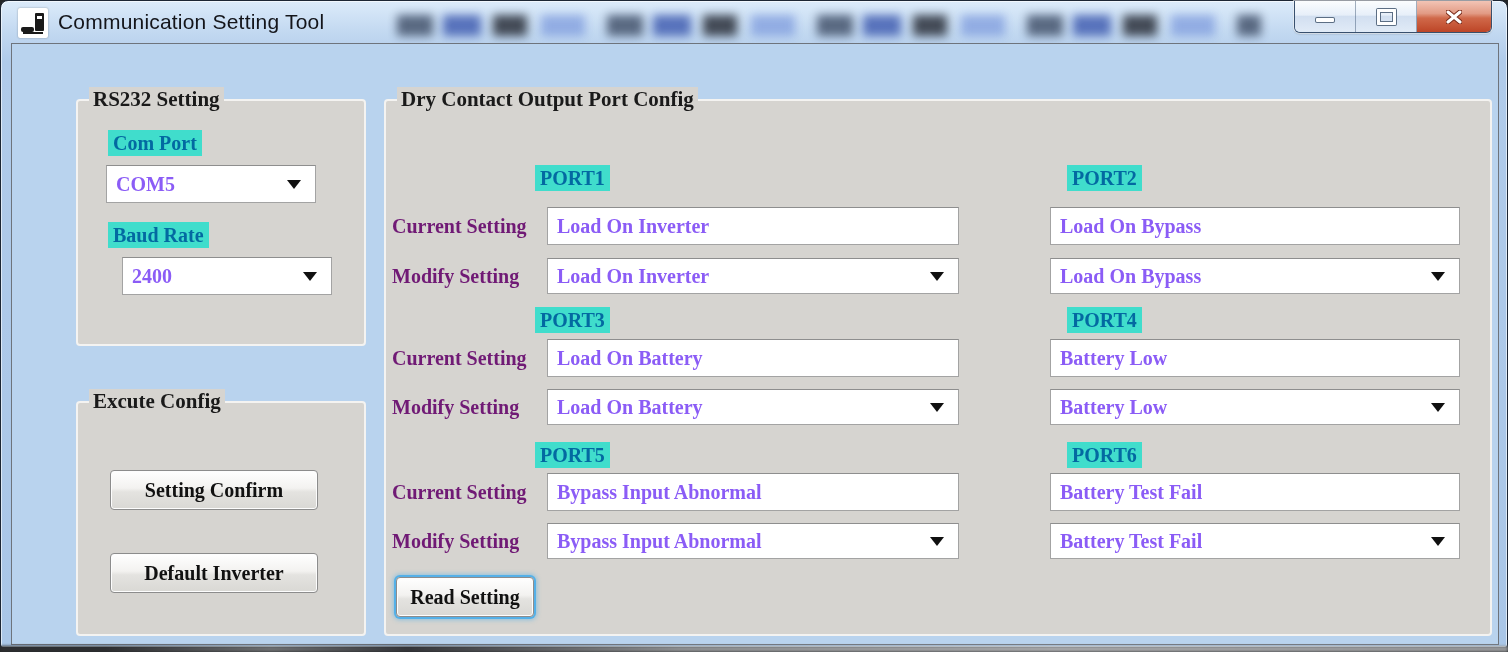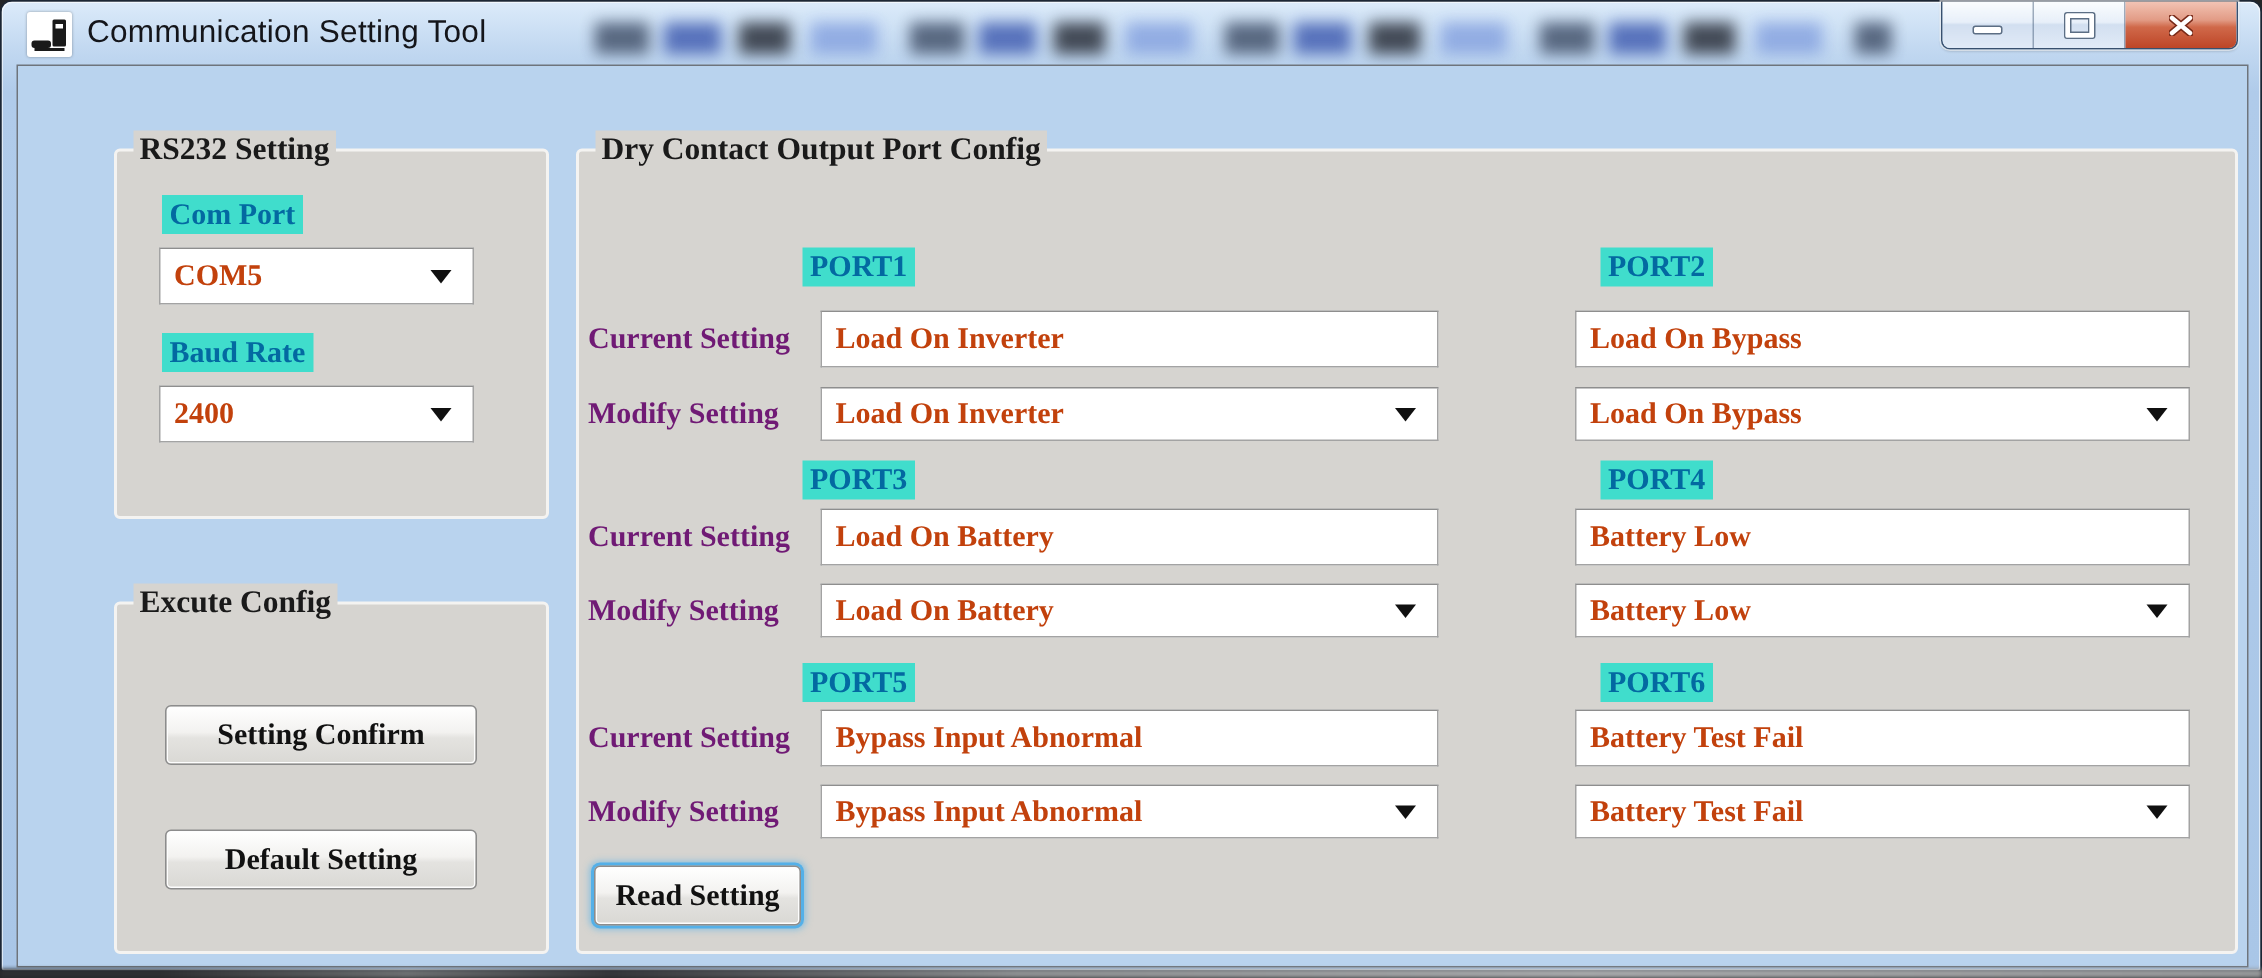--- a/index.html
+++ b/index.html
@@ -47,21 +47,21 @@
             background:#b9d3ee; border:1px solid #6e747c; }
 
   .group { position:absolute; background:#d6d4d0; border:2px solid #f4f3f1; border-radius:4px;font-weight:bold; }
   .legend { position:absolute; top:-14px; left:11px; background:#d6d4d0; padding:0 4px;
             font-family:"Liberation Serif", serif; font-size:21px; color:#1a1a1a; white-space:nowrap; }
 
   .chip { position:absolute; background:#40ddcc; color:#0369a1; padding:0 5px; height:26px;
           line-height:26px; font-family:"Liberation Serif", serif; font-size:20px; white-space:nowrap; }
 
   .field, .combo { position:absolute; background:#fff; border:1px solid #a3a3a3; border-top-color:#8e8e8e;
-          font-family:"Liberation Serif", serif; font-size:20px; color:#c2410c;
+          font-family:"Liberation Serif", serif; font-size:20px; color:#8b5cf6;
           padding-left:9px; display:flex; align-items:center; box-sizing:border-box; }
   .combo .arrow { position:absolute; right:14px; top:50%; margin-top:-4px; width:0; height:0;
           border-left:7px solid transparent; border-right:7px solid transparent;
           border-top:9px solid #101010; }
 
   .row-label { position:absolute; font-family:"Liberation Serif", serif; font-size:20px; color:#701a75;
           height:38px; line-height:38px; white-space:nowrap; }
 
   .btn { position:absolute; border:1px solid #8c8c8c; border-radius:4px;
          background:linear-gradient(180deg,#ffffff,#f3f2f0 45%,#e4e3e0 55%,#d9d8d4 100%);
@@ -106,30 +106,30 @@
   <div class="client">
 
     <div class="group" style="left:64px; top:55px; width:286px; height:243px;">
       <span class="legend">RS232 Setting</span>
       <span class="chip" style="left:30px; top:29px;">Com Port</span>
       <div class="combo" style="left:28px; top:64px; width:210px; height:38px;">
         <span>COM5</span>
         <i class="arrow"></i>
       </div>
       <span class="chip" style="left:30px; top:121px;">Baud Rate</span>
-      <div class="combo" style="left:28px; top:156px; width:210px; height:38px;">
+      <div class="combo" style="left:44px; top:156px; width:210px; height:38px;">
         <span>2400</span>
         <i class="arrow"></i>
       </div>
     </div>
 
     <div class="group" style="left:64px; top:357px; width:286px; height:231px;">
       <span class="legend">Excute Config</span>
       <div class="btn" style="left:32px; top:67px; width:206px; height:38px;">Setting Confirm</div>
-      <div class="btn" style="left:32px; top:150px; width:206px; height:38px;">Default Setting</div>
+      <div class="btn" style="left:32px; top:150px; width:206px; height:38px;">Default Inverter</div>
     </div>
 
     <div class="group" style="left:372px; top:55px; width:1104px; height:533px;">
       <span class="legend">Dry Contact Output Port Config</span>
 
       <span class="chip" style="left:149px; top:64px;">PORT1</span>
       <span class="chip" style="left:681px; top:64px;">PORT2</span>
       <span class="chip" style="left:149px; top:206px;">PORT3</span>
       <span class="chip" style="left:681px; top:206px;">PORT4</span>
       <span class="chip" style="left:149px; top:341px;">PORT5</span>

